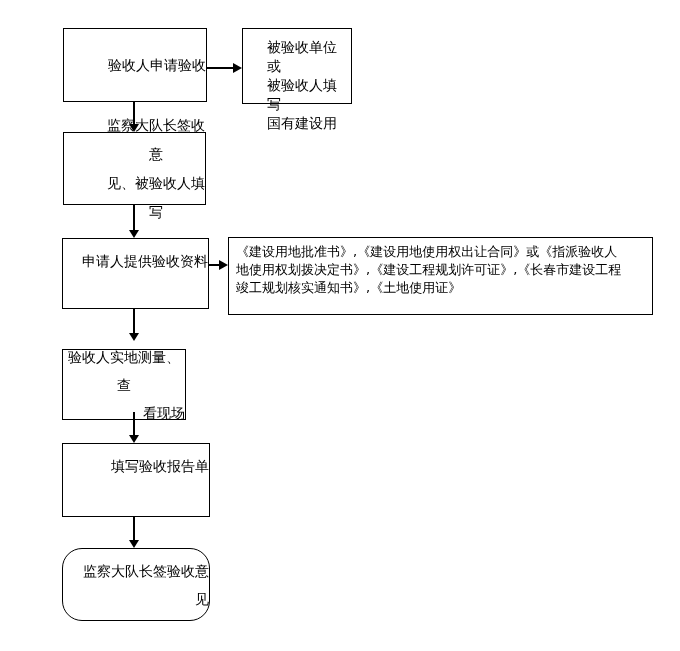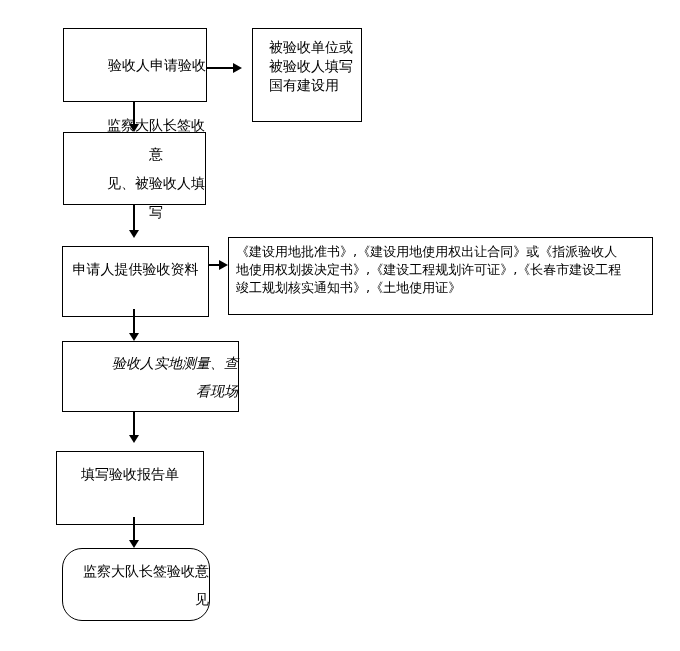--- a/index.html
+++ b/index.html
@@ -20,29 +20,29 @@
     font-size: 14px;
     line-height: 19px;
   }
   .center-both {
     display: flex;
     flex-direction: column;
     align-items: flex-end;
     justify-content: center;
     text-align: center;
   }
-  .top-center { text-align: center; padding-top: 13px; margin-top: 8px; }
+  .top-center { text-align: right; padding-top: 13px; }
   .b-apply   { left: 63px;  top: 28px;  width: 144px; height: 74px; }
-  .b-side1   { left: 252px; top: 28px;  width: 110px; height: 94px; padding: 9px 4px 0 16px; }
+  .b-side1   { left: 242px; top: 28px;  width: 110px; height: 76px; padding: 9px 4px 0 24px; }
   .b-assign  { left: 63px;  top: 132px; width: 143px; height: 73px; line-height: 29px; padding-left: 43px; }
   .b-provide { left: 62px;  top: 238px; width: 147px; height: 71px; }
   .b-docs    { left: 228px; top: 237px; width: 425px; height: 78px; padding: 5px 6px 0 7px;
                font-size: 13px; line-height: 18px; }
-  .b-survey  { left: 62px;  top: 341px; width: 177px; height: 71px; line-height: 28px; font-style: italic; }
-  .b-report  { left: 56px;  top: 443px; width: 148px; height: 74px; }
+  .b-survey  { left: 62px;  top: 349px; width: 124px; height: 71px; line-height: 28px; }
+  .b-report  { left: 62px;  top: 443px; width: 148px; height: 74px; }
   .b-opinion { left: 62px;  top: 548px; width: 148px; height: 73px; line-height: 28px; border-radius: 20px; }
 
   .shaft-h { position: absolute; height: 1.5px; background: #000000; }
   .shaft-v { position: absolute; width: 1.5px;  background: #000000; }
   .head-right {
     position: absolute; width: 0; height: 0;
     border-top: 5px solid transparent;
     border-bottom: 5px solid transparent;
     border-left: 9px solid #000000;
   }

